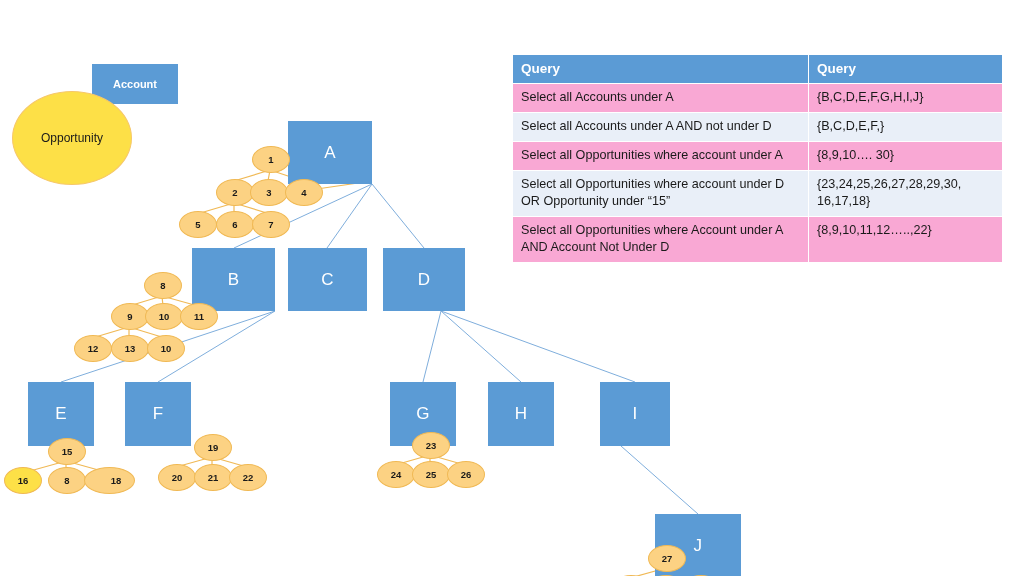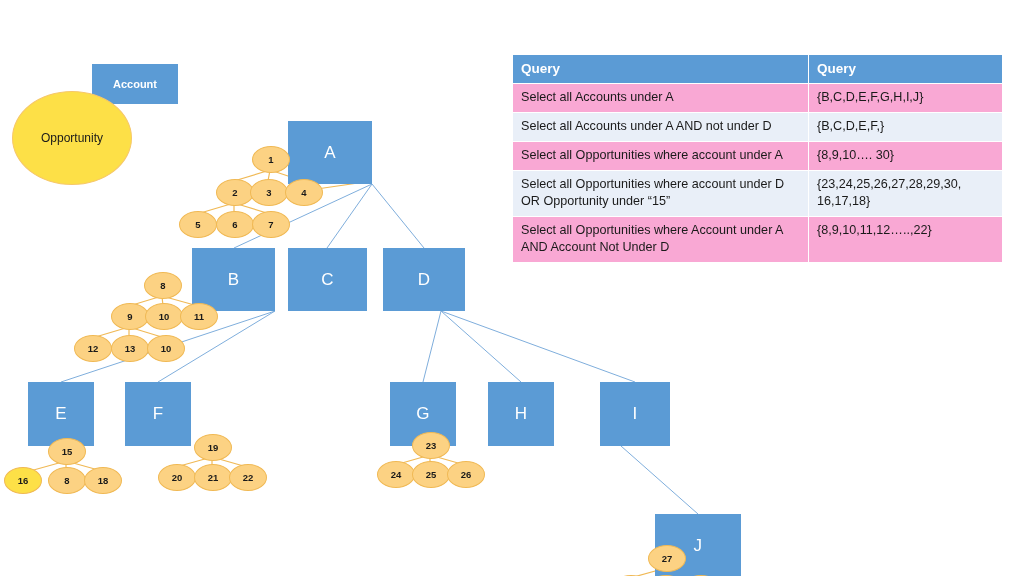--- a/index.html
+++ b/index.html
@@ -202,21 +202,21 @@
       </div>
       <div class="opp" style="left: 48px; top: 401.5px; width: 36px; height: 25px; background: rgb(252, 210, 131); border-color: rgb(240, 185, 85); align-items: center;">
         <span>15</span>
       </div>
       <div class="opp" style="left: 4px; top: 430.5px; width: 36px; height: 25px; background: #fde047; border-color: rgb(240, 185, 85);">
         <span>16</span>
       </div>
       <div class="opp" style="left: 48px; top: 430.5px; width: 36px; height: 25px; background: rgb(252, 210, 131); border-color: rgb(240, 185, 85);">
         <span>8</span>
       </div>
-      <div class="opp" style="left: 84px; top: 430.5px; width: 36px; height: 25px; background: rgb(252, 210, 131); border-color: rgb(240, 185, 85);">
+      <div class="opp" style="left: 84px; top: 430.5px; width: 36px; height: 25px; background: rgb(252, 210, 131); border-color: rgb(240, 185, 85); padding-left: 13px;">
         <span>18</span>
       </div>
       <div class="opp" style="left: 194px; top: 397.5px; width: 36px; height: 25px; background: rgb(252, 210, 131); border-color: rgb(240, 185, 85);">
         <span>19</span>
       </div>
       <div class="opp" style="left: 158px; top: 427.5px; width: 36px; height: 25px; background: rgb(252, 210, 131); border-color: rgb(240, 185, 85);">
         <span>20</span>
       </div>
       <div class="opp" style="left: 194px; top: 427.5px; width: 36px; height: 25px; background: rgb(252, 210, 131); border-color: rgb(240, 185, 85);">
         <span>21</span>

